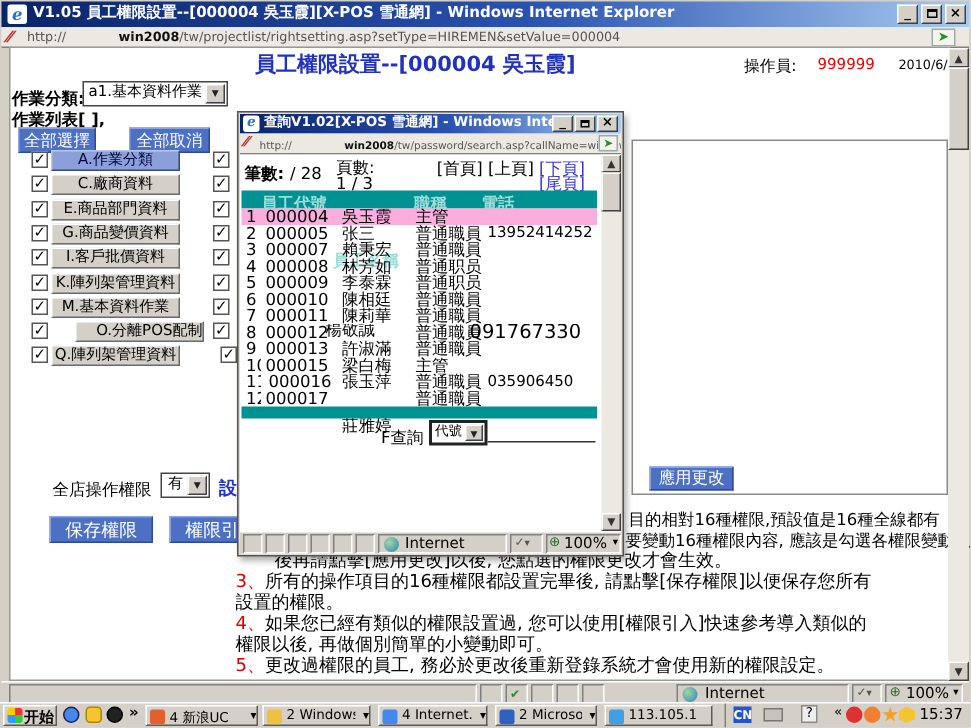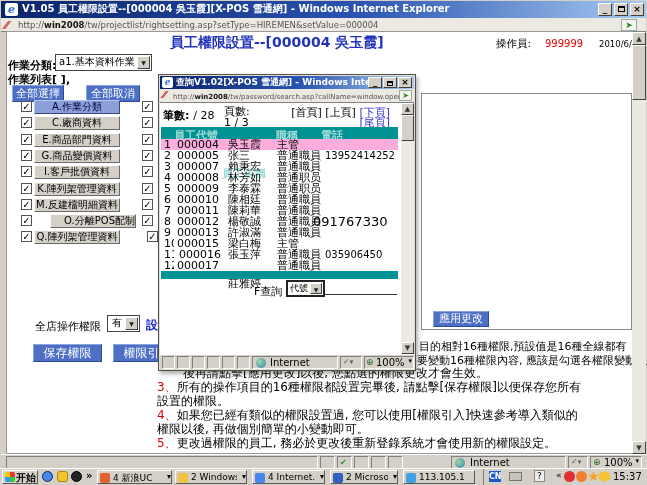--- a/index.html
+++ b/index.html
@@ -4,21 +4,21 @@
 <style>
 html,body{margin:0;padding:0;width:647px;height:485px;overflow:hidden;background:#d4d0c8;
  font-family:"DejaVu Sans",sans-serif;font-size:12px;color:#000;}
 *{box-sizing:border-box;}
 .abs{position:absolute;}
 #screen{position:relative;width:647px;height:485px;background:#d4d0c8;}
 .titlebar{background:linear-gradient(90deg,#0a246a 0%,#2a52b0 55%,#a6caf0 100%);color:#fff;font-weight:bold;overflow:hidden;white-space:nowrap;}
 .winbtn{width:14px;height:13px;background:#d4d0c8;border:1px solid;border-color:#fff #404040 #404040 #fff;font-size:9px;line-height:10px;text-align:center;color:#000;font-weight:bold;}
 .ieicon{color:#2f6fd0;font-style:italic;font-weight:bold;font-family:"DejaVu Serif",serif;background:#fff;border-radius:2px;text-align:center;}
 .addr{background:#ece9e2;border-bottom:1px solid #808080;color:#555;white-space:nowrap;overflow:hidden;}
-.addr b{color:#111;}
+.addr b{color:#111;padding-left:35px;}
 .goicon{background:#f4f4ec;border:1px solid #9aa;color:#2d8a2d;text-align:center;}
 .bluebtn{background:#4d6fc4;color:#fff;text-align:center;border:1px solid #2a4a9a;border-top-color:#8ba3e0;border-left-color:#8ba3e0;white-space:nowrap;overflow:hidden;}
 .chk{width:11px;height:11px;background:#fff;border:1px solid #555;font-size:10px;line-height:9px;text-align:center;color:#000;font-weight:bold;}
 .srow-box{background:#d4d0c8;border:1px solid;border-color:#fff #6a6a6a #6a6a6a #fff;font-size:10px;line-height:12px;text-align:center;white-space:nowrap;}
 .srow-box.sel{background:#8ba0d8;border-color:#b9c6ec #39487c #39487c #b9c6ec;color:#00003a;}
 .scrollbar{background:#ece9e2;}
 .sbtn{background:#d4d0c8;border:1px solid;border-color:#fff #404040 #404040 #fff;font-size:7px;text-align:center;color:#333;line-height:11px;}
 .sthumb{background:#d4d0c8;border:1px solid;border-color:#fff #404040 #404040 #fff;}
 .statusbar{background:#d4d0c8;border-top:1px solid #fff;font-size:10px;}
 .cell{border:1px solid;border-color:#808080 #fff #fff #808080;height:13px;}
@@ -80,21 +80,21 @@
       <div class="abs chk" style="left: 21px; top: 150px; position: absolute;">✓</div>
       <div class="abs srow-box" style="left: 34px; top: 149px; width: 86px; height: 14px; position: absolute;">G.商品變價資料</div>
       <div class="abs chk" style="left: 142px; top: 150px; position: absolute;">✓</div>
       <div class="abs chk" style="left: 21px; top: 166px; position: absolute;">✓</div>
       <div class="abs srow-box" style="left: 34px; top: 165px; width: 86px; height: 14px; position: absolute;">I.客戶批價資料</div>
       <div class="abs chk" style="left: 142px; top: 166px; position: absolute;">✓</div>
       <div class="abs chk" style="left: 21px; top: 183px; position: absolute;">✓</div>
       <div class="abs srow-box" style="left: 34px; top: 182px; width: 86px; height: 14px; position: absolute;">K.陣列架管理資料</div>
       <div class="abs chk" style="left: 142px; top: 183px; position: absolute;">✓</div>
       <div class="abs chk" style="left: 21px; top: 199px; position: absolute;">✓</div>
-      <div class="abs srow-box" style="left: 34px; top: 198px; width: 86px; height: 14px; position: absolute;">M.反建檔明細資料</div>
+      <div class="abs srow-box" style="left: 34px; top: 198px; width: 86px; height: 14px; position: absolute;">M.基本資料作業</div>
       <div class="abs chk" style="left: 142px; top: 199px; position: absolute;">✓</div>
       <div class="abs chk" style="left: 21px; top: 215px; position: absolute;">✓</div>
       <div class="abs srow-box" style="left: 50px; top: 214px; width: 86px; height: 14px; position: absolute; text-align: right;">O.分離POS配制</div>
       <div class="abs chk" style="left: 142px; top: 215px; position: absolute;">✓</div>
       <div class="abs chk" style="left: 21px; top: 231px; position: absolute;">✓</div>
       <div class="abs srow-box" style="left: 34px; top: 230px; width: 86px; height: 14px; position: absolute;">Q.陣列架管理資料</div>
       <div class="abs chk" style="left: 147px; top: 231px; position: absolute;">✓</div>
     </div>
 
   <div class="abs" style="left:35px;top:319px;white-space:nowrap;font-size:11px;">全店操作權限</div>
@@ -273,21 +273,21 @@
           <div class="abs prow" style="left: 1px; top: 102px; width: 237px; height: 11px; position: absolute;">
             <span style="position: absolute; left: 3px; top: 0px; width: 10px; overflow: hidden; white-space: nowrap; display: inline-block;">7</span>
             <span style="position: absolute; left: 16px; top: 0px; width: 44px; overflow: hidden; white-space: nowrap; display: inline-block;">000011</span>
             <span style="position: absolute; left: 67px; top: 0px; width: 46px; overflow: hidden; white-space: nowrap; display: inline-block;">陳莉華</span>
             <span style="position: absolute; left: 116px; top: 0px; width: 46px; overflow: hidden; white-space: nowrap; display: inline-block;">普通職員</span>
             <span style="position: absolute; left: 164px; top: 0px; width: 74px; overflow: hidden; white-space: nowrap; display: inline-block; font-size: 10px;"></span>
           </div>
           <div class="abs prow" style="left: 1px; top: 113px; width: 237px; height: 11px; position: absolute;">
             <span style="position: absolute; left: 3px; top: 0px; width: 10px; overflow: hidden; white-space: nowrap; display: inline-block;">8</span>
             <span style="position: absolute; left: 16px; top: 0px; width: 44px; overflow: hidden; white-space: nowrap; display: inline-block;">000012</span>
-            <span style="position: absolute; left: 67px; top: 0px; width: 46px; overflow: hidden; white-space: nowrap; display: inline-block;">楊敬誠</span>
+            <span style="position: absolute; left: 56px; top: 0px; width: 46px; overflow: hidden; white-space: nowrap; display: inline-block; font-family: Liberation Mono, monospace;">楊敬誠</span>
             <span style="position: absolute; left: 116px; top: 0px; width: 46px; overflow: hidden; white-space: nowrap; display: inline-block;">普通職員</span>
             <span style="position: absolute; left: 152px; top: 0px; width: 74px; overflow: hidden; white-space: nowrap; display: inline-block; font-size: 13px;">0917673306</span>
           </div>
           <div class="abs prow" style="left: 1px; top: 124px; width: 237px; height: 11px; position: absolute;">
             <span style="position: absolute; left: 3px; top: 0px; width: 10px; overflow: hidden; white-space: nowrap; display: inline-block;">9</span>
             <span style="position: absolute; left: 16px; top: 0px; width: 44px; overflow: hidden; white-space: nowrap; display: inline-block;">000013</span>
             <span style="position: absolute; left: 67px; top: 0px; width: 46px; overflow: hidden; white-space: nowrap; display: inline-block;">許淑滿</span>
             <span style="position: absolute; left: 116px; top: 0px; width: 46px; overflow: hidden; white-space: nowrap; display: inline-block;">普通職員</span>
             <span style="position: absolute; left: 164px; top: 0px; width: 74px; overflow: hidden; white-space: nowrap; display: inline-block; font-size: 10px;"></span>
           </div>

